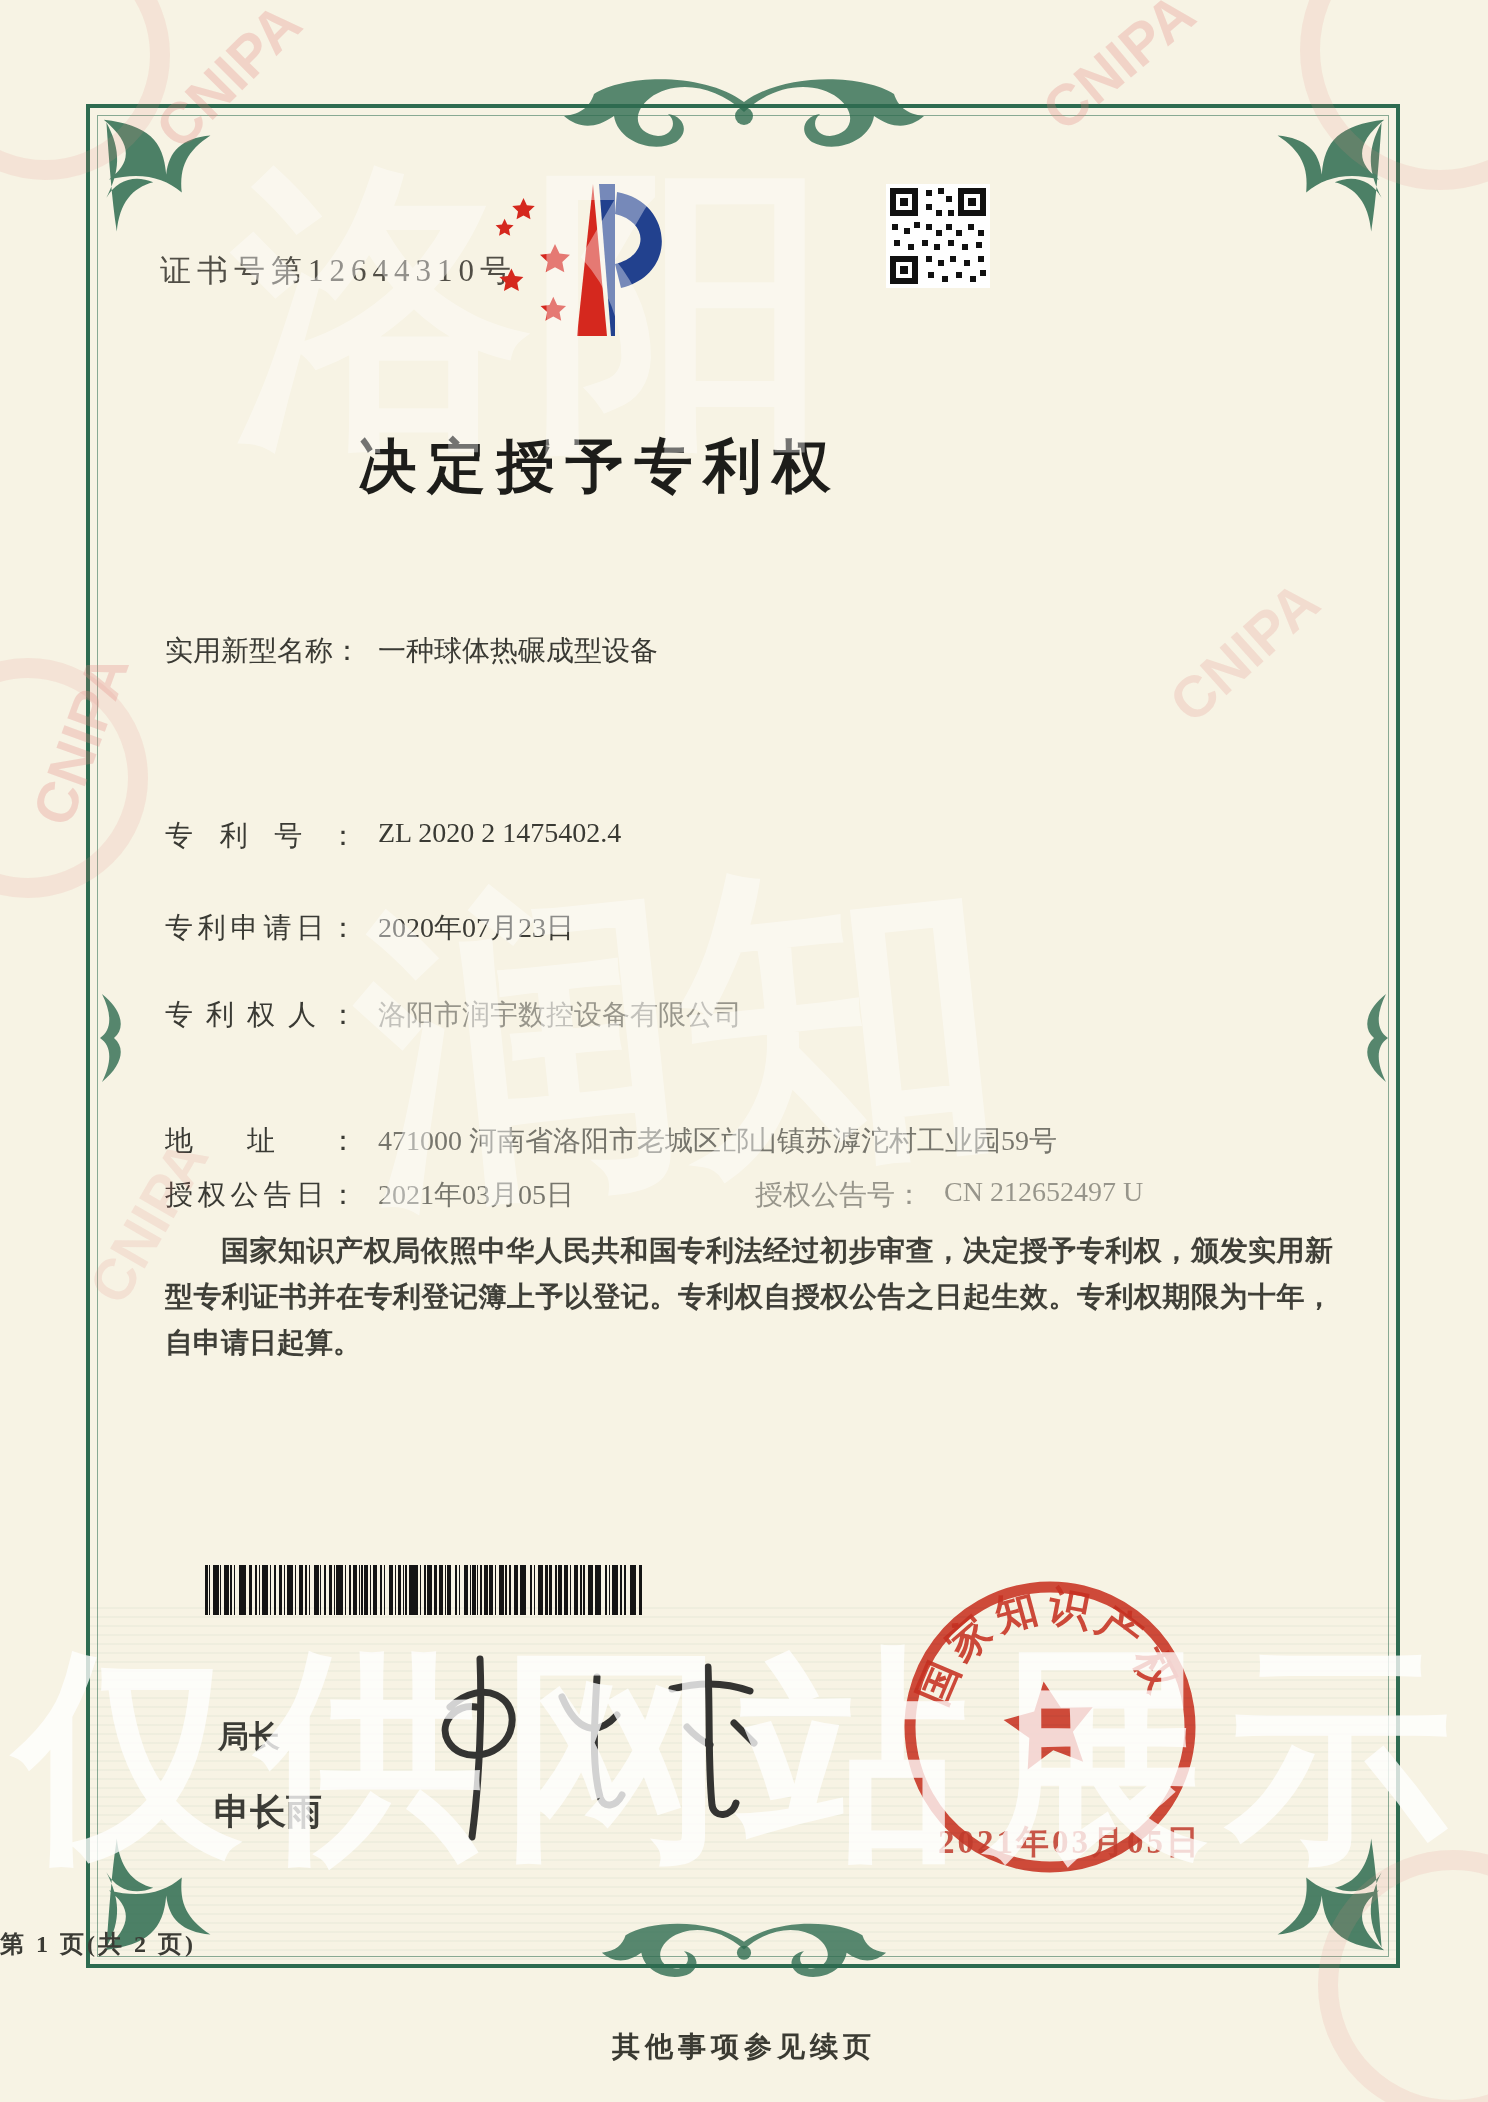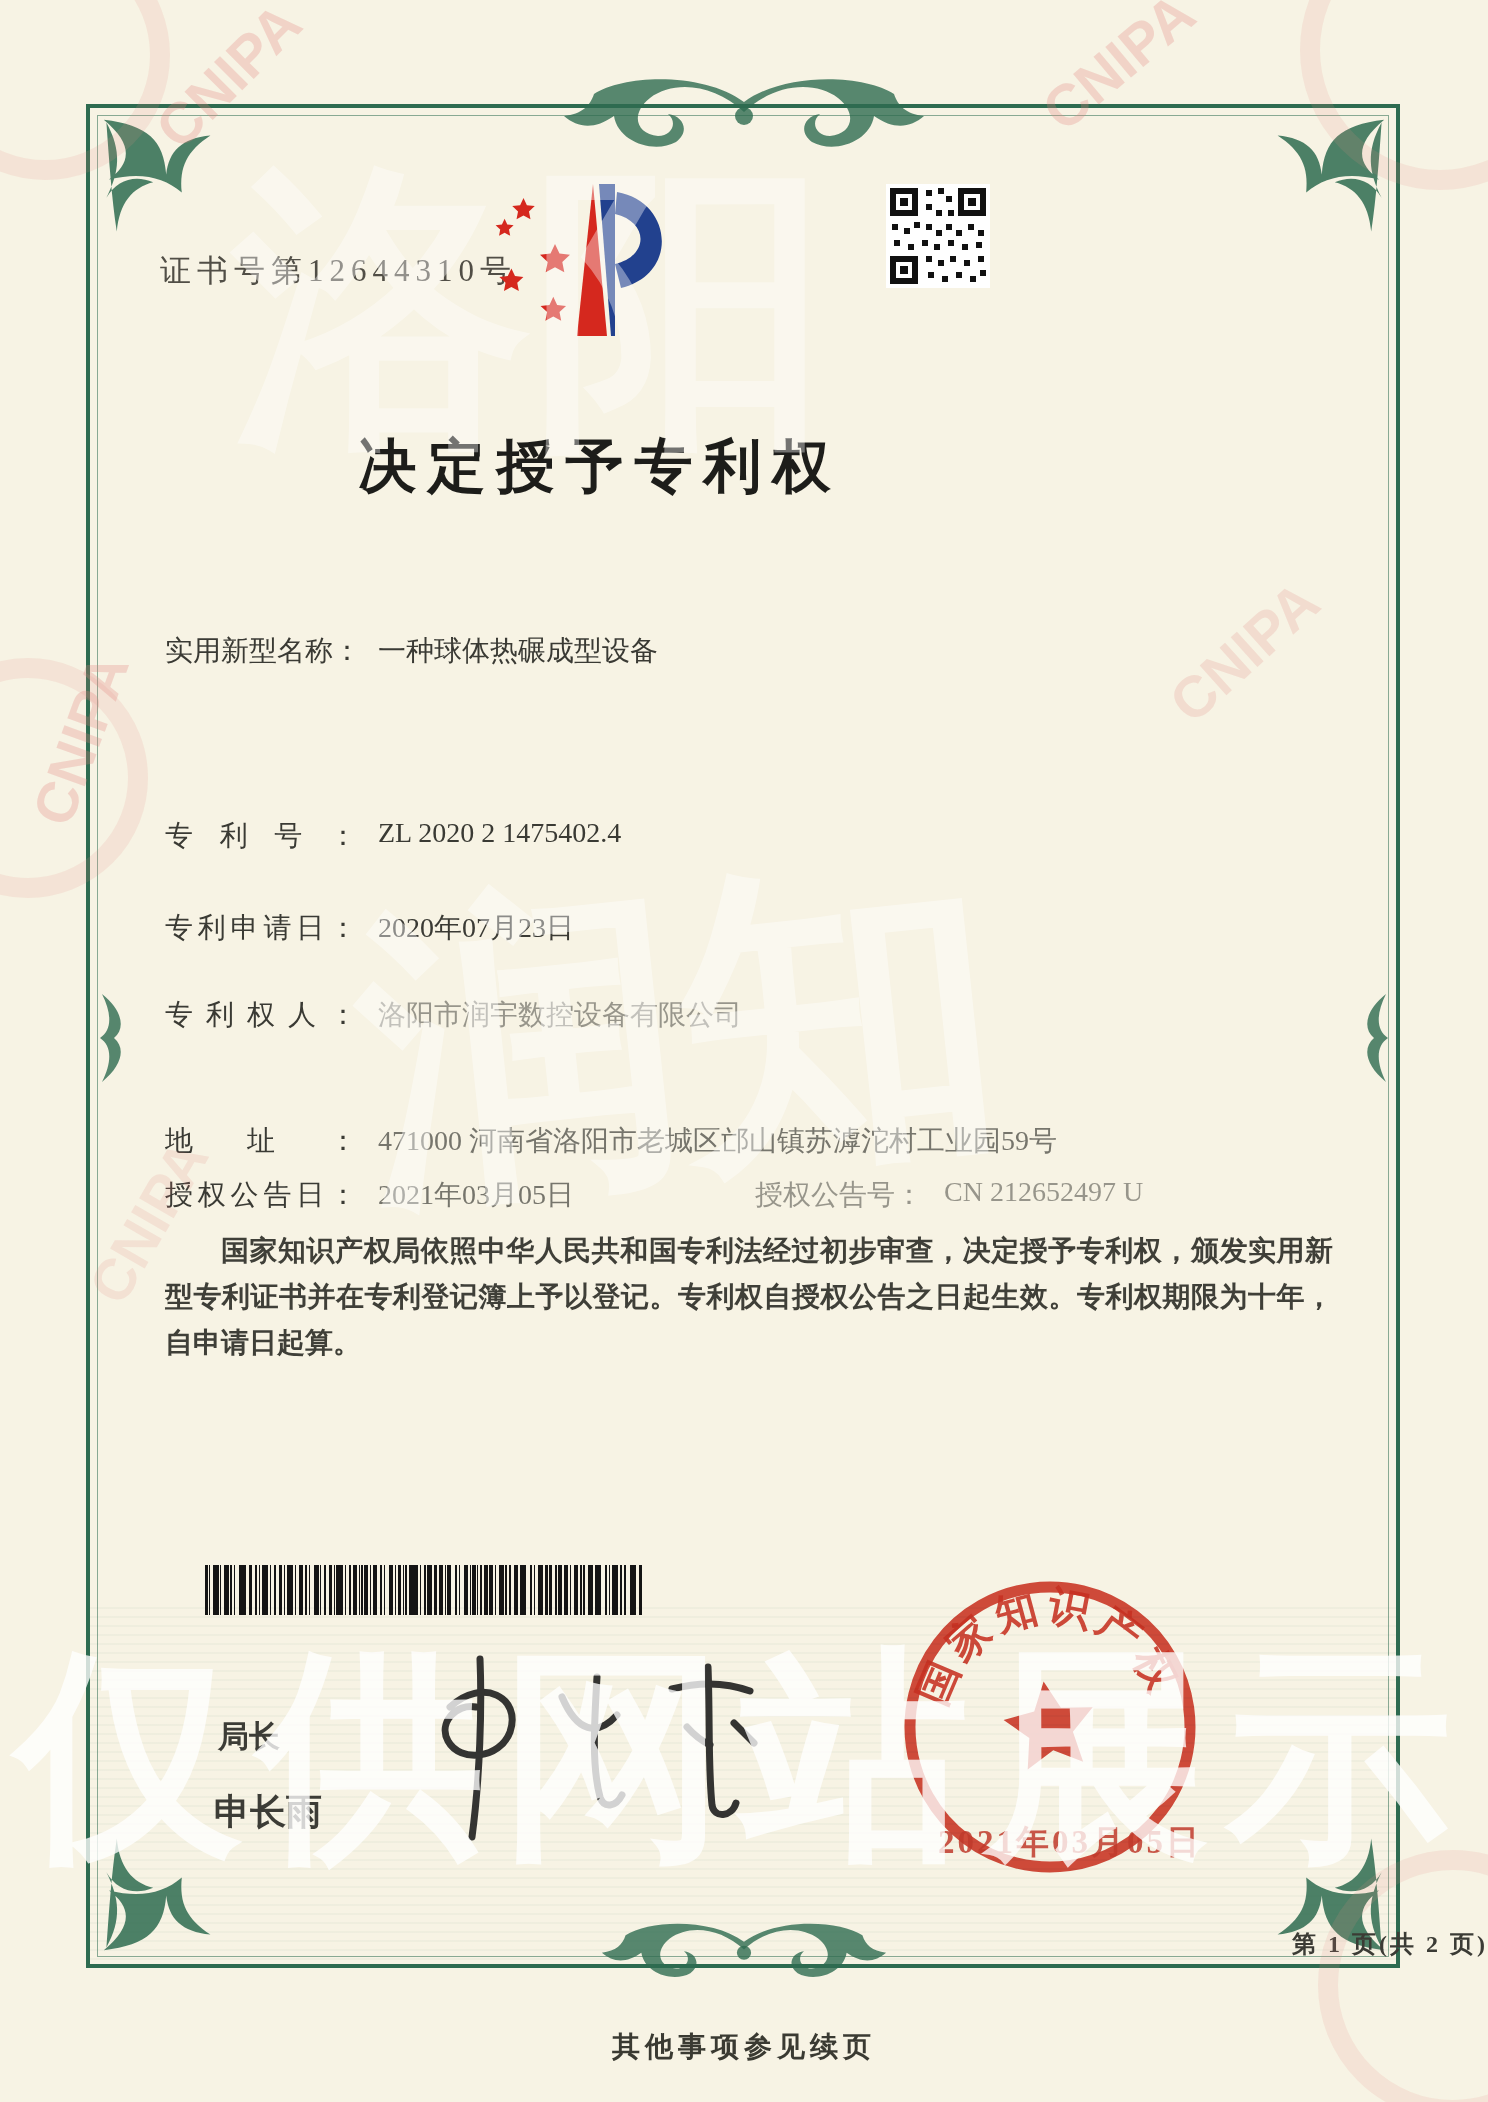--- a/index.html
+++ b/index.html
@@ -65,21 +65,21 @@
          transparent 24px 37px);}
   .seal{position:absolute;left:898px;top:1575px;width:304px;height:304px;z-index:6;
         mix-blend-mode:multiply;transform:rotate(-8deg);}
   .seal-date{position:absolute;left:938px;top:1820px;font-size:33px;font-weight:700;
         color:rgba(192,57,43,.85);letter-spacing:3px;z-index:6;}
   .director-label{position:absolute;left:218px;top:1716px;font-size:31px;font-weight:700;
         color:#3c3c36;z-index:5;}
   .director-name{position:absolute;left:214px;top:1788px;font-size:36px;font-weight:700;
         color:#3c3c36;z-index:5;}
   .signature{position:absolute;left:372px;top:1636px;width:430px;height:212px;z-index:7;}
-  .page-note{position:absolute;left:0;top:1928px;width:1488px;text-align:right;
+  .page-note{position:absolute;left:0;top:1928px;width:1488px;text-align:left;
         font-size:24px;font-weight:600;letter-spacing:3px;color:#3b3b35;z-index:5;}
   .footer-note{position:absolute;left:0;top:2028px;width:1488px;text-align:center;
         font-size:28px;font-weight:700;letter-spacing:5px;color:#3a3a32;z-index:5;}
 
   
   .wm{position:absolute;z-index:10;pointer-events:none;white-space:nowrap;
       font-family:"Liberation Sans","DejaVu Sans",sans-serif;font-weight:900;}
   .wm-top{left:232px;top:110px;font-size:300px;color:rgba(255,255,255,.38);}
   .wm-mid{left:360px;top:820px;font-size:320px;color:rgba(255,255,255,.42);
           transform:rotate(-6deg);}

